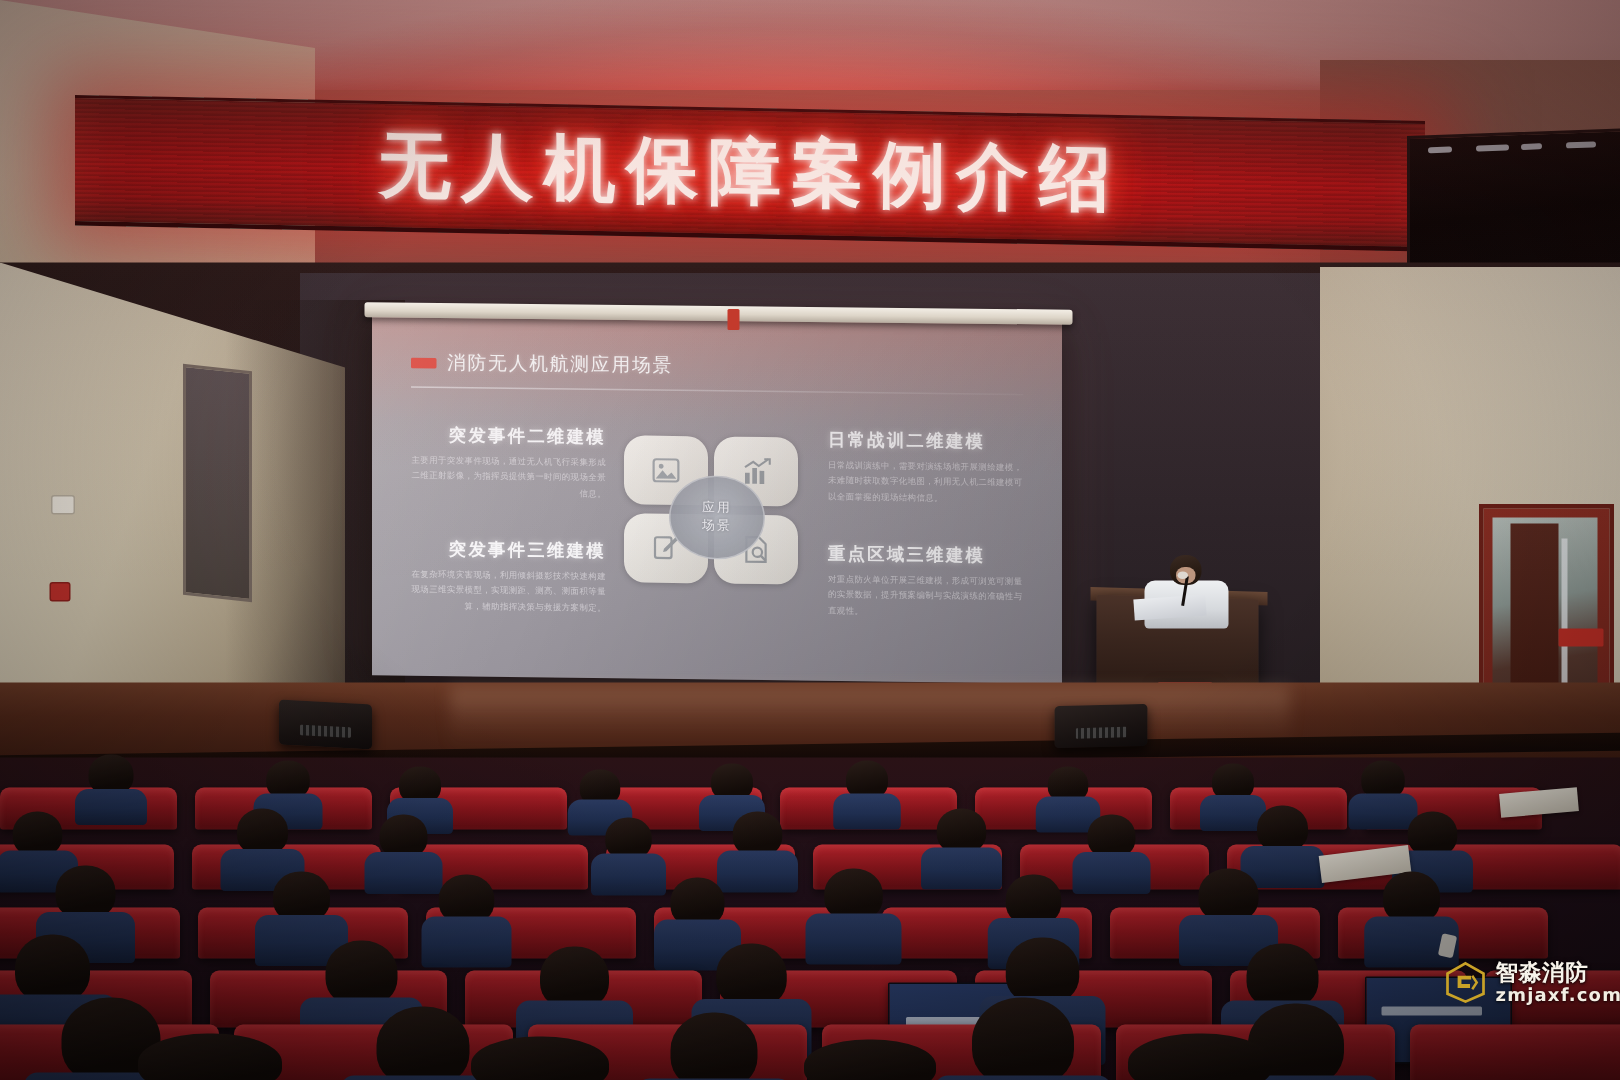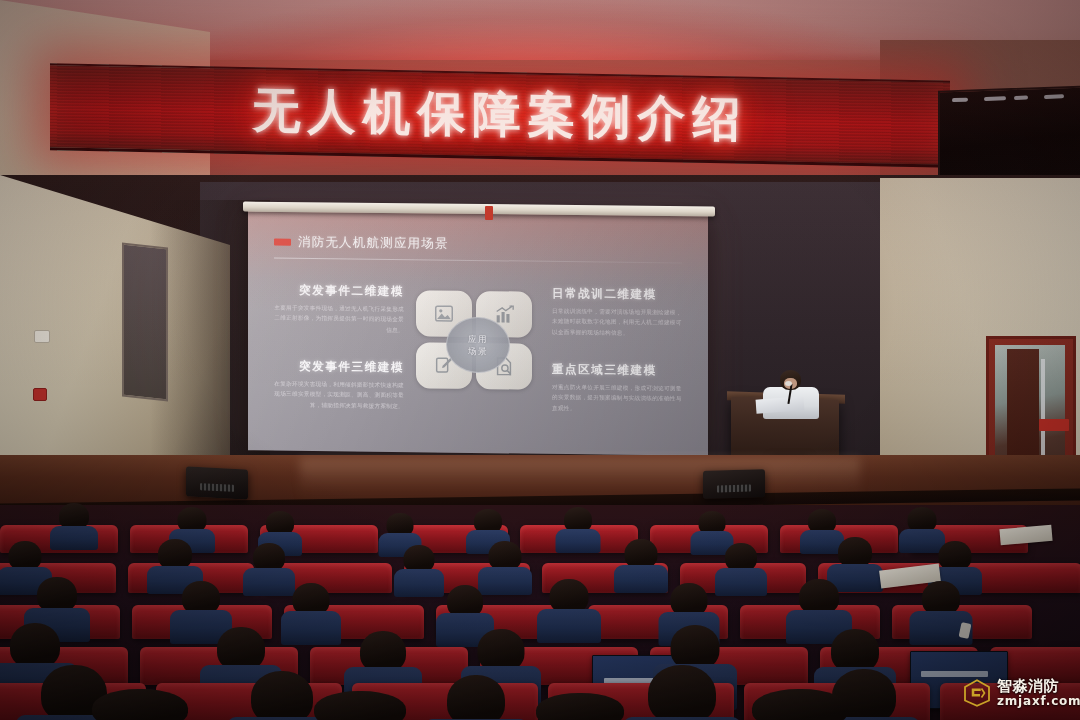--- a/index.html
+++ b/index.html
@@ -638,21 +638,21 @@
       <div class="p-head" style="top:0px;width:88px;height:36px;"></div>
     </div>
     <div class="person" style="left:740px;top:184px;width:120px;height:36px;">
       <div class="p-head" style="top:0px;width:96px;height:40px;"></div>
     </div>
   </div>
 
   <div class="warm-cast"></div>
   <div class="vignette"></div>
 
-  <div class="wm" style="left:962px;top:678px;">
+  <div class="wm" style="left:962px;top:640px;">
     <svg class="wm-logo" viewBox="0 0 40 40">
       <path d="M20 3 L36 12 L36 30 L20 37 L4 30 L4 12 Z" fill="none" stroke="#c9a227" stroke-width="2.4"></path>
       <path d="M13 14 h12 v3.4 h-8.6 v4 h7.6 v3.4 h-11 z" fill="#c9a227"></path>
       <path d="M26 14 l4 6 -4 6" fill="none" stroke="#c9a227" stroke-width="2.2"></path>
     </svg>
     <div class="wm-text">
       <div class="wm-cn">智淼消防</div>
       <div class="wm-url">zmjaxf.com</div>
     </div>
   </div>

